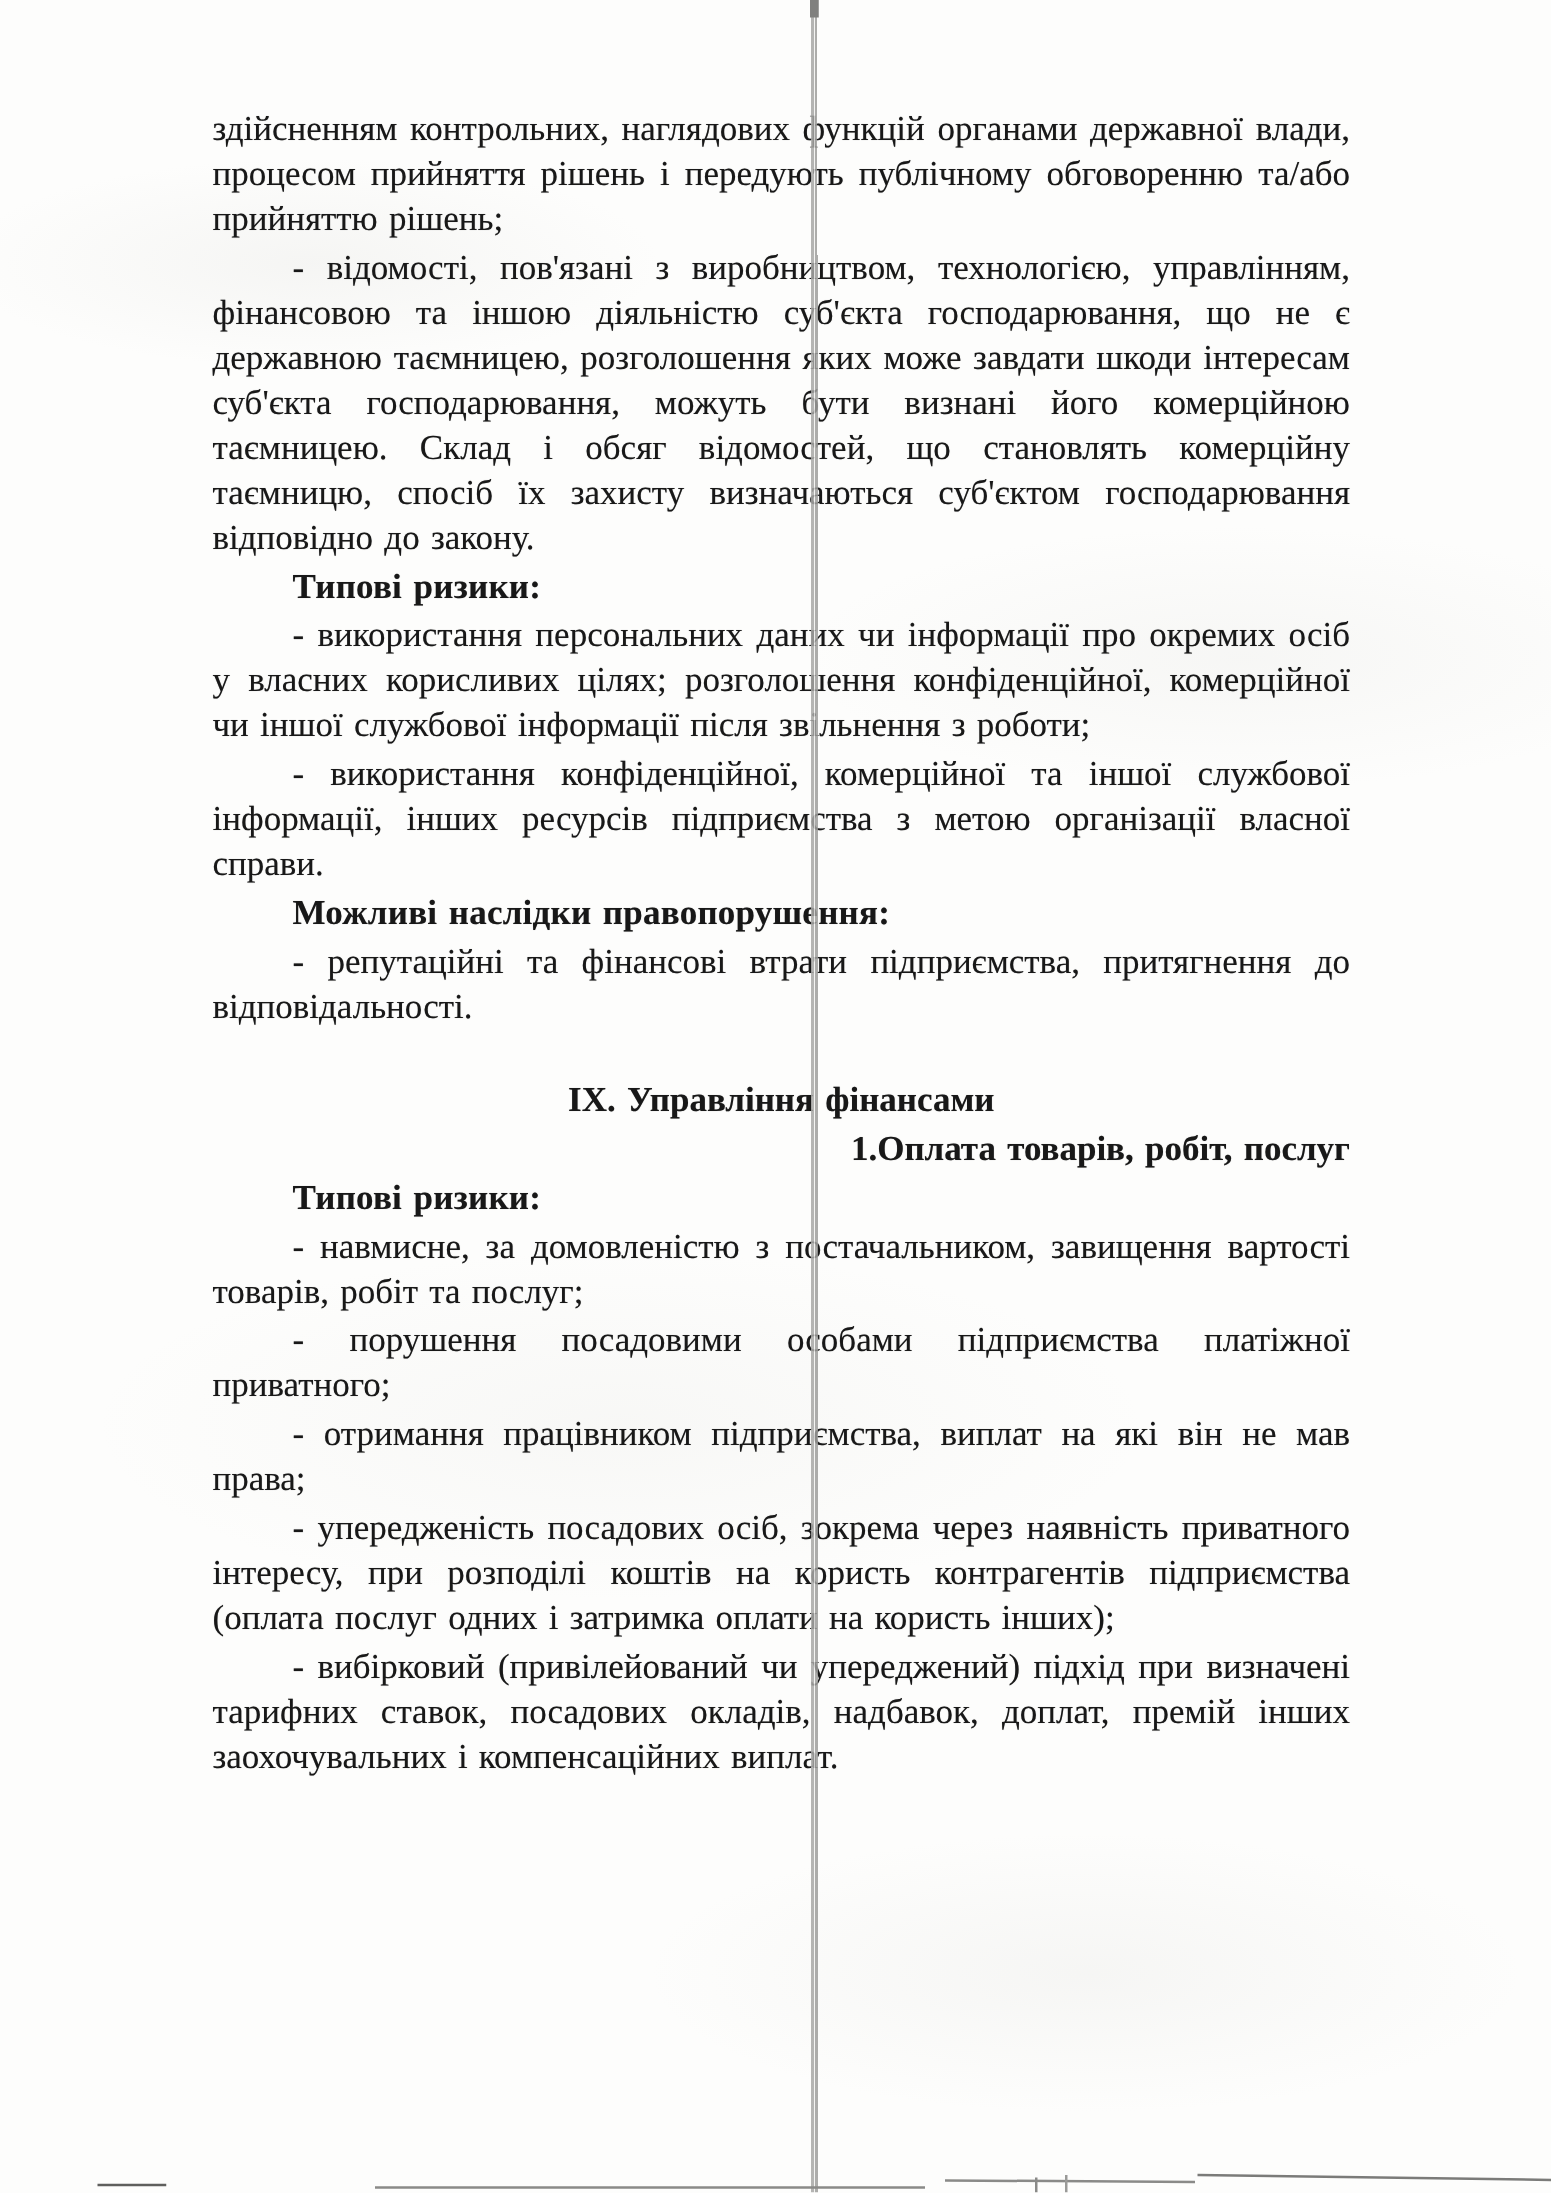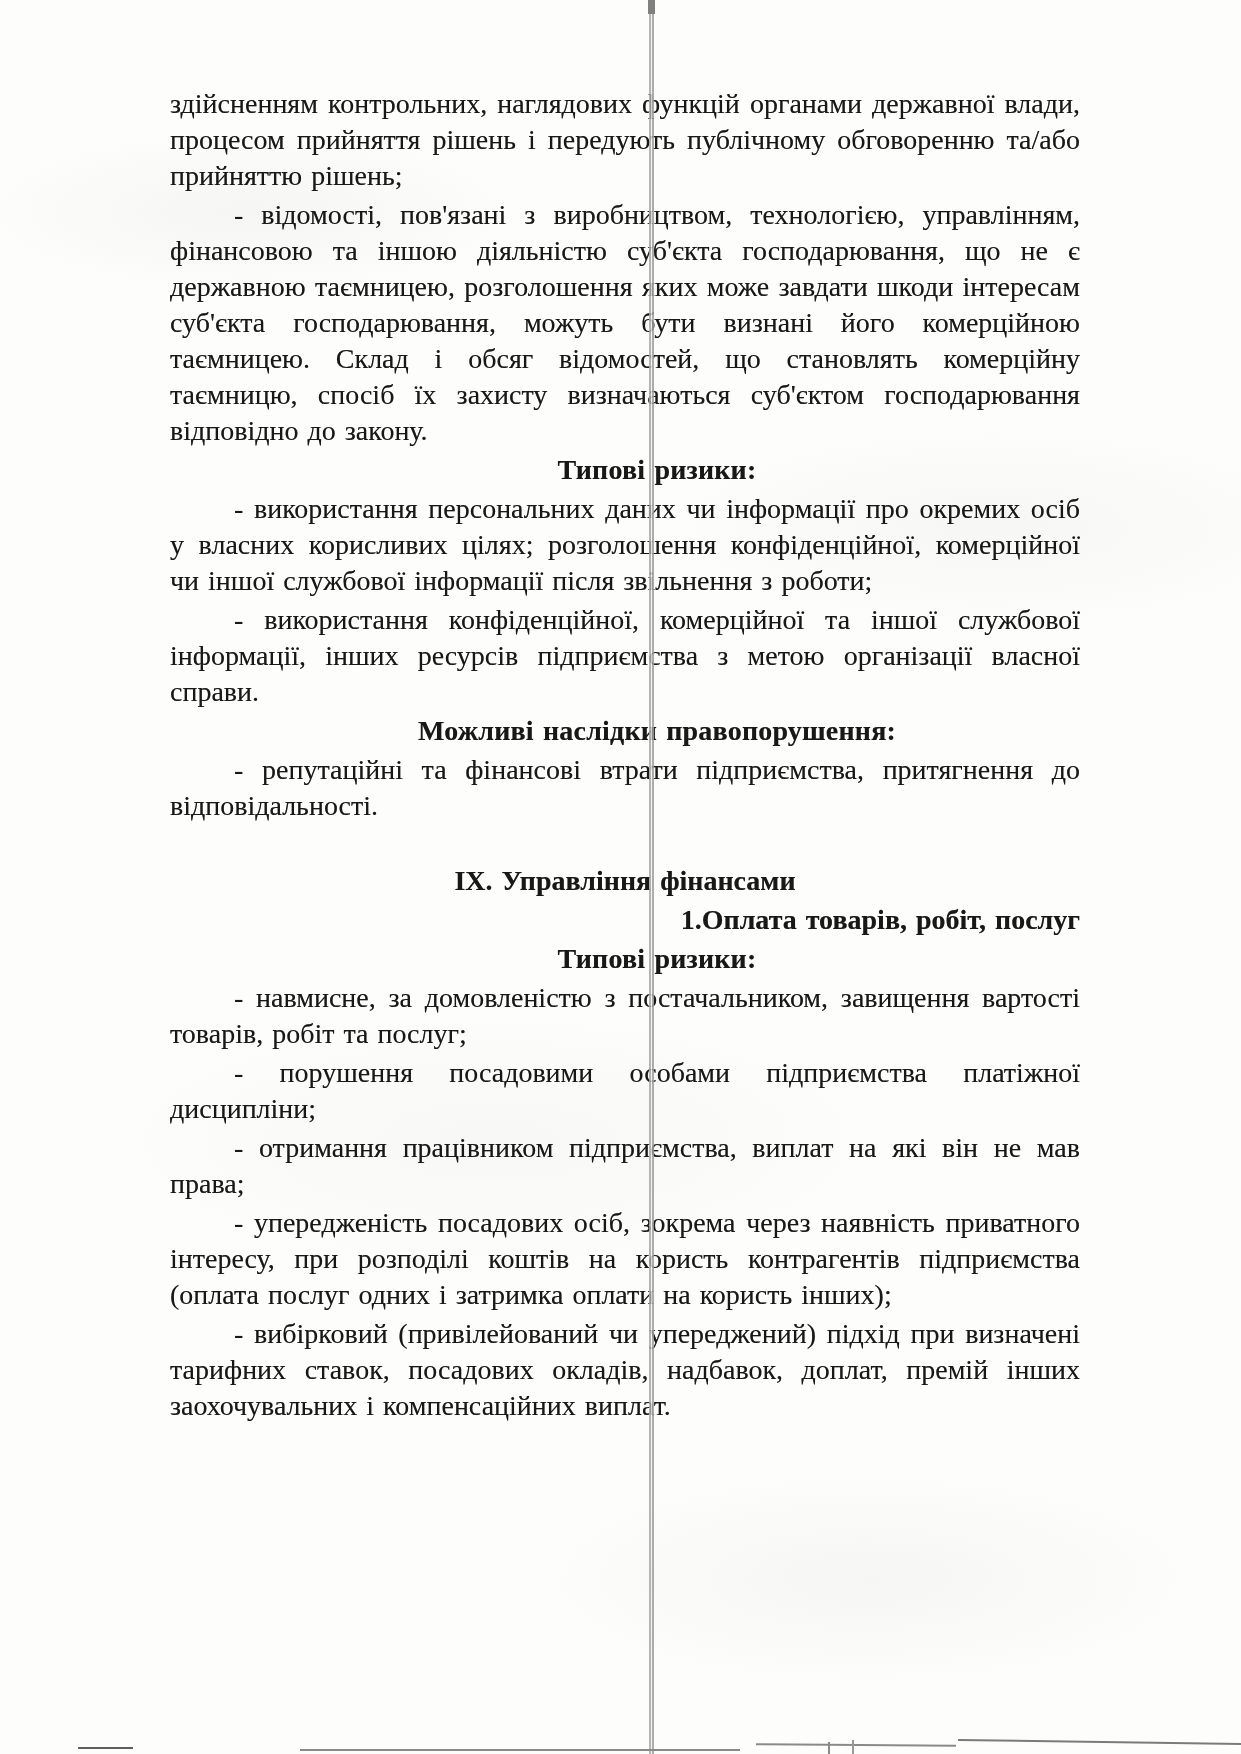--- a/index.html
+++ b/index.html
@@ -37,21 +37,21 @@
   .text-column p {
     margin: 0 0 3px 0;
     text-align: justify;
     word-spacing: 2px;
   }
   .text-column p.indent {
     text-indent: 64px;
   }
   .text-column p.heading {
     font-weight: bold;
-    text-align: center;
+    text-align: left;
     letter-spacing: 0.2px;
   }
   .text-column p.center-heading {
     font-weight: bold;
     text-align: center;
     margin-top: 39px;
     text-indent: 0;
   }
   .text-column p.numbered-heading {
     font-weight: bold;
@@ -109,21 +109,21 @@
     <p class="body indent">- відомості, пов'язані з виробництвом, технологією, управлінням, фінансовою та іншою діяльністю суб'єкта господарювання, що не є державною таємницею, розголошення яких може завдати шкоди інтересам суб'єкта господарювання, можуть бути визнані його комерційною таємницею. Склад і обсяг відомостей, що становлять комерційну таємницю, спосіб їх захисту визначаються суб'єктом господарювання відповідно до закону.</p>
     <p class="heading indent">Типові ризики:</p>
     <p class="body indent">- використання персональних даних чи інформації про окремих осіб у власних корисливих цілях; розголошення конфіденційної, комерційної чи іншої службової інформації після звільнення з роботи;</p>
     <p class="body indent">- використання конфіденційної, комерційної та іншої службової інформації, інших ресурсів підприємства з метою організації власної справи.</p>
     <p class="heading indent">Можливі наслідки правопорушення:</p>
     <p class="body indent">- репутаційні та фінансові втрати підприємства, притягнення до відповідальності.</p>
     <p class="center-heading">IX. Управління фінансами</p>
     <p class="numbered-heading"><span class="num">1.</span><span>Оплата товарів, робіт, послуг</span></p>
     <p class="heading indent">Типові ризики:</p>
     <p class="body indent">- навмисне, за домовленістю з постачальником, завищення вартості товарів, робіт та послуг;</p>
-    <p class="body indent">- порушення посадовими особами підприємства платіжної дисципліни;</p>
+    <p class="body indent">- порушення посадовими особами підприємства платіжної приватного;</p>
     <p class="body indent">- отримання працівником підприємства, виплат на які він не мав права;</p>
     <p class="body indent">- упередженість посадових осіб, зокрема через наявність приватного інтересу, при розподілі коштів на користь контрагентів підприємства (оплата послуг одних і затримка оплати на користь інших);</p>
     <p class="body indent">- вибірковий (привілейований чи упереджений) підхід при визначені тарифних ставок, посадових окладів, надбавок, доплат, премій інших заохочувальних і компенсаційних виплат.</p>
   </div>
 
 <div class="fold-line"></div>
 
 <div class="bottom-artifact ba-1"></div>
 <div class="bottom-artifact ba-2"></div>
 <div class="bottom-artifact ba-3"></div>

